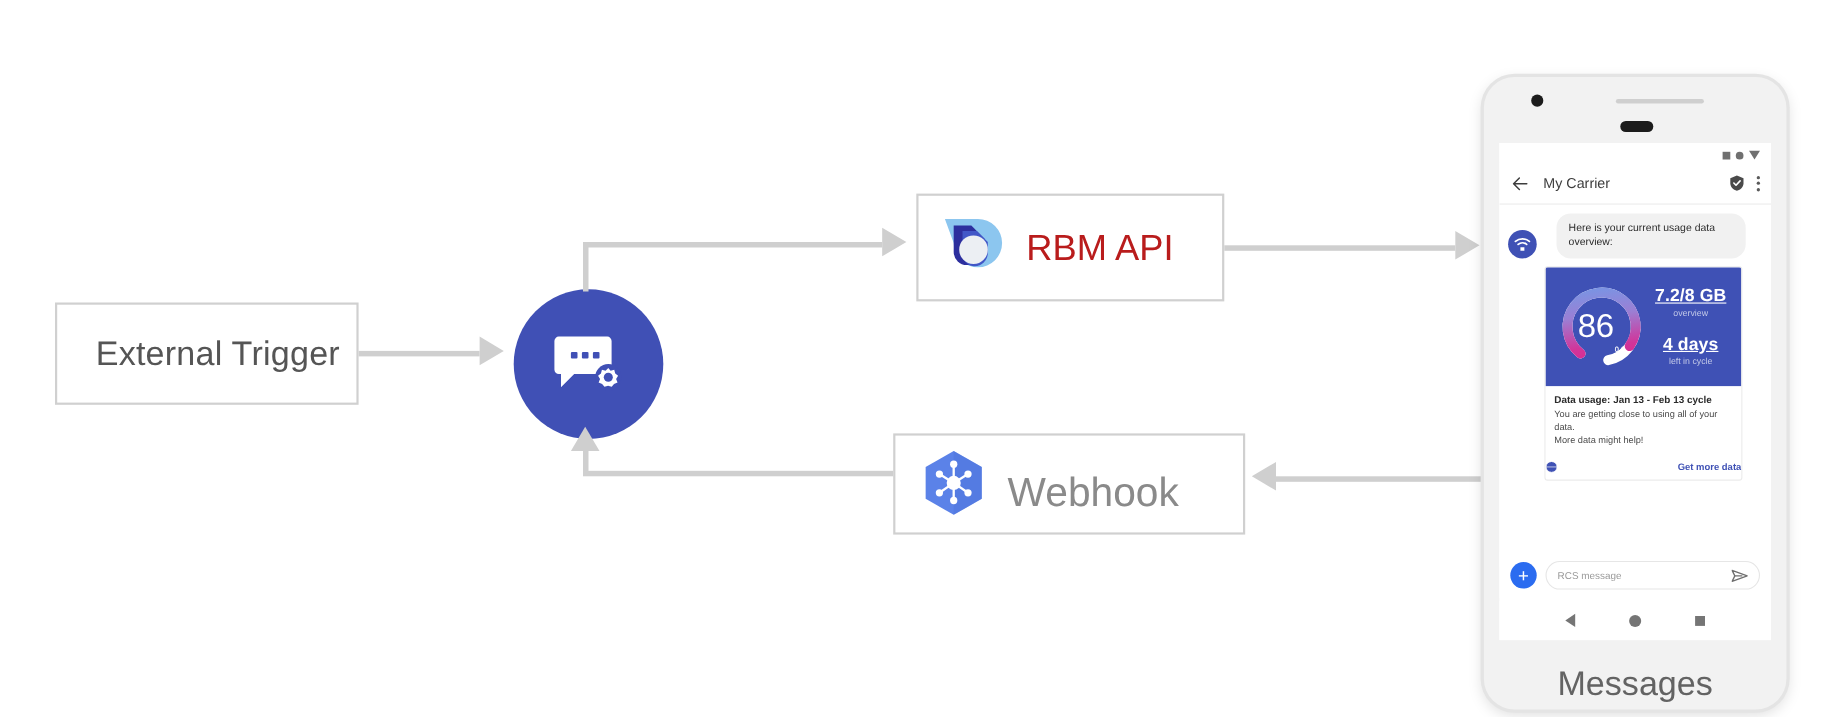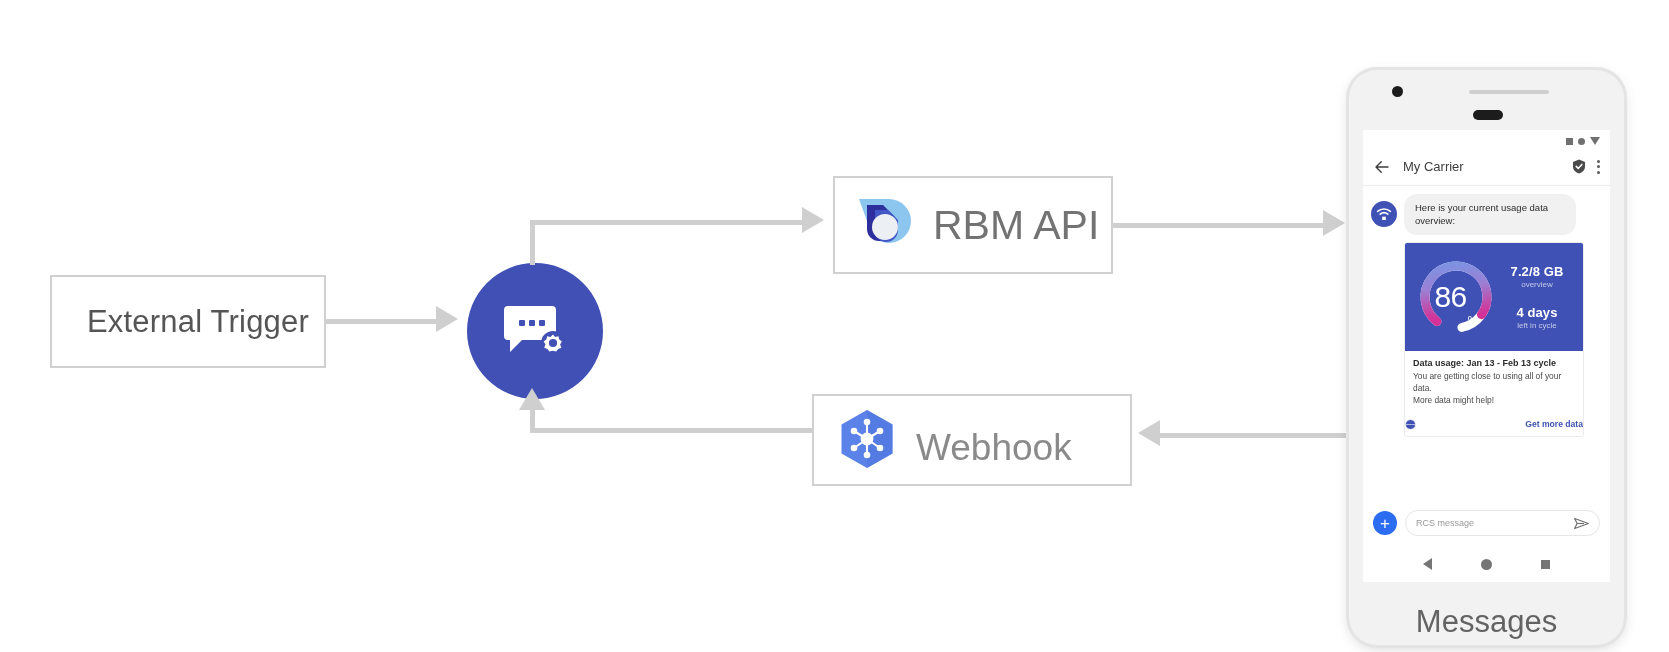--- a/index.html
+++ b/index.html
@@ -26,21 +26,21 @@
     color: #5f5f5f;
     white-space: nowrap;
   }
 
   
   #external-trigger { left: 50px; top: 275px; width: 276px; height: 93px; justify-content: center; }
   #external-trigger .node-label { font-size: 31px; color: #555; letter-spacing: .2px; }
 
   
   #rbm-api-box { left: 833px; top: 176px; width: 280px; height: 98px; padding-left: 18px; gap: 16px; }
-  #rbm-api-box .node-label { font-size: 41px; color: #737373; }
+  #rbm-api-box .node-label { font-size: 33px; color: #b91c1c; }
 
   
   #webhook-box { left: 812px; top: 394px; width: 320px; height: 92px; padding-left: 20px; gap: 16px; }
   #webhook-box .node-label { font-size: 37px; color: #8a8a8a; font-weight: 300; margin-top: 16px; }
 
   
   #rbm-agent-circle {
     position: absolute; left: 467px; top: 263px;
     width: 136px; height: 136px; border-radius: 50%;
     background: #4050b5;
@@ -118,21 +118,21 @@
     margin-left: 12px; font-size: 13px; color: #3d3d3d; font-weight: 400;
     font-family: "Liberation Sans", sans-serif;
   }
   .app-bar-right { margin-left: auto; display: flex; align-items: center; gap: 11px; }
   #shield-icon svg { display: block; }
   #overflow-icon { display: flex; flex-direction: column; gap: 2.5px; align-items: center; }
   #overflow-icon i { width: 3px; height: 3px; border-radius: 50%; background: #5a5a5a; display: block; }
 
   
   #convo { padding: 8px 8px 0 8px; background: #fff; height: 330px; }
-  #msg-row { display: flex; align-items: center; gap: 7px; }
+  #msg-row { display: flex; align-items: flex-end; gap: 18px; }
   #avatar {
     width: 26px; height: 26px; border-radius: 50%; flex: none;
     background: #3f51b5; display: flex; align-items: center; justify-content: center;
   }
   #bubble {
     background: #f1f1f1; border-radius: 13px; padding: 7px 11px;
     font-size: 9.5px; line-height: 1.42; color: #2c2c2c; max-width: 172px;
     font-family: "Liberation Sans", sans-serif;
   }
 
@@ -145,21 +145,21 @@
     background: #3f51b5; height: 108px; display: flex; align-items: center; padding: 0 4px;
   }
   #gauge-wrap { position: relative; width: 86px; height: 86px; flex: none; margin-left: 4px; }
   #gauge-text {
     position: absolute; inset: 0; display: flex; align-items: center; justify-content: center;
     color: #fff; font-family: "Liberation Sans", sans-serif;
   }
   #gauge-pct { font-size: 30px; font-weight: 300; letter-spacing: -.5px; }
   #gauge-sym { font-size: 11px; font-weight: 300; align-self: flex-end; margin-bottom: 14px; margin-left: 1px; }
   #hero-stats { flex: 1; text-align: center; color: #fff; padding-right: 4px; }
-  .stat-big { font-size: 13px; font-weight: bold; letter-spacing: .1px; }
+  .stat-big { font-size: 16px; font-weight: bold; letter-spacing: .1px; text-decoration: underline; }
   .stat-sub { font-size: 8px; color: #c3c9e8; margin-top: 1px; }
   .stat-gap { height: 16px; }
   #card-body { padding: 7px 8px 4px 8px; }
   #card-title { font-size: 9px; font-weight: bold; color: #2b2b2b; }
   #card-desc { font-size: 8.4px; color: #4a4a4a; line-height: 1.45; margin-top: 2px; }
   #card-action {
     display: flex; align-items: center; justify-content: space-between; gap: 5px;
     padding: 8px 0 6px 0; font-size: 8.6px; color: #3f51b5; font-weight: bold;
   }
 

